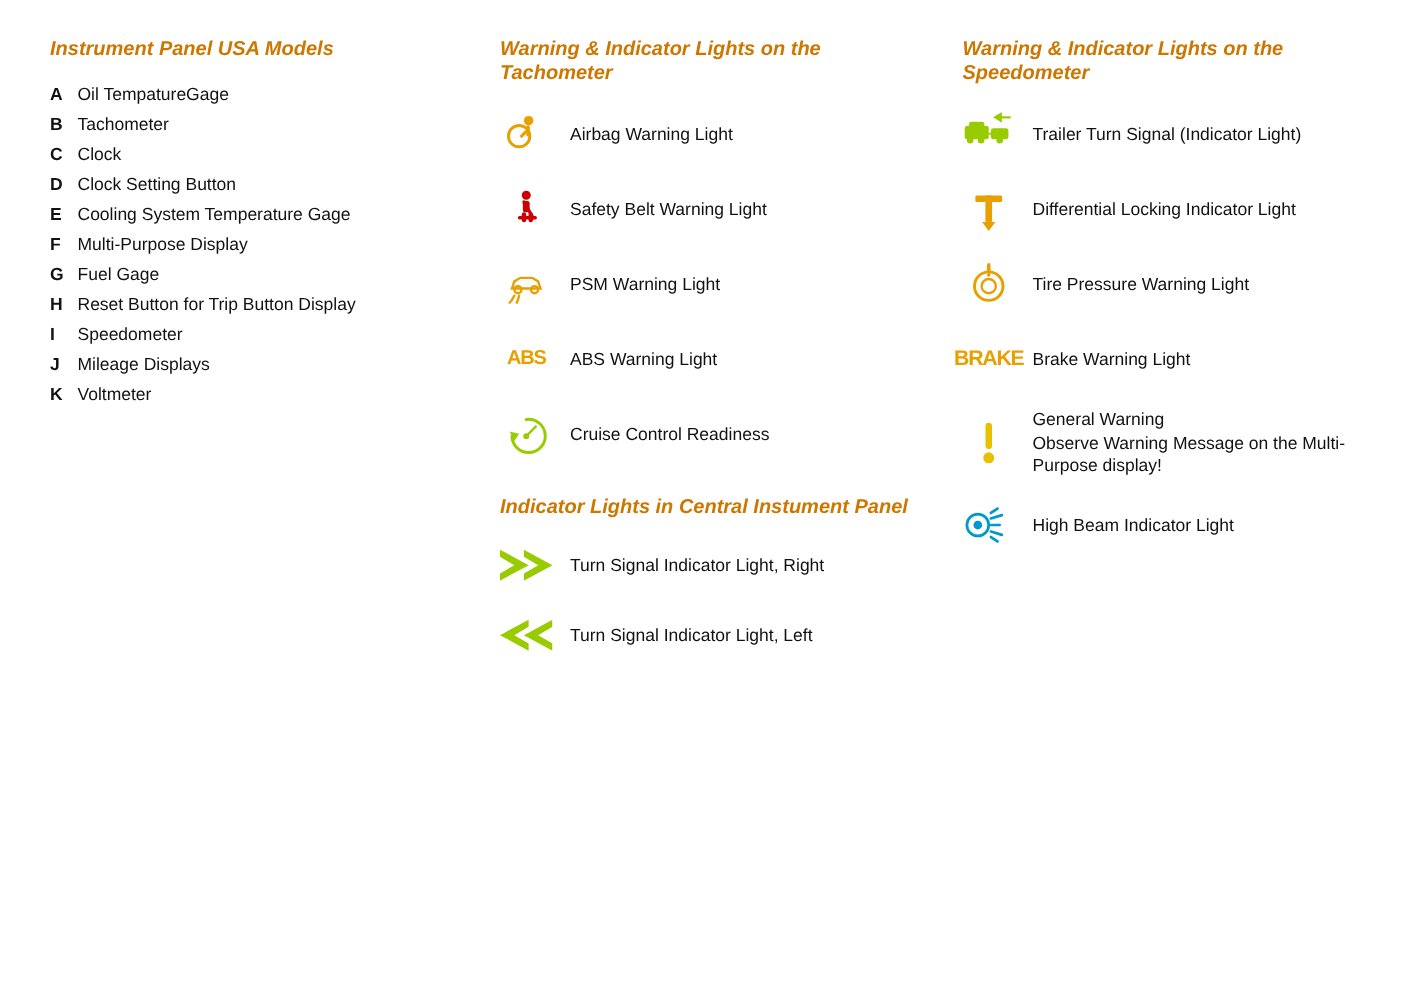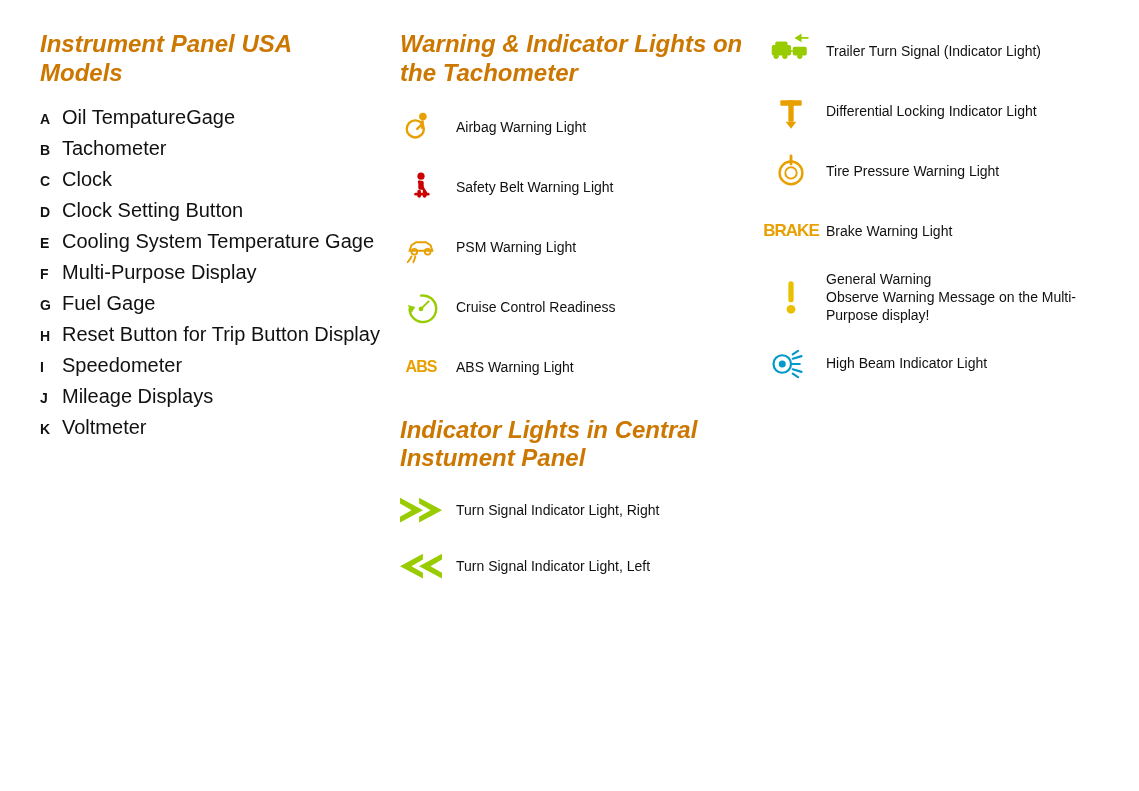--- a/index.html
+++ b/index.html
@@ -18,21 +18,21 @@
       width: 100%;
     }
     
     .col1 { width: 340px; flex-shrink: 0; }
     
     .col2 { width: 370px; flex-shrink: 0; padding-left: 20px; }
     
     .col3 { flex: 1; padding-left: 20px; }
 
     .section-title {
-      font-size: 24px;
+      font-size: 16px;
       font-weight: 900;
       color: #cc7700;
       margin-bottom: 18px;
       line-height: 1.2;
       font-style: italic;
     }
 
     
     .instrument-list {
       list-style: none;
@@ -43,21 +43,21 @@
       margin-bottom: 8px;
       font-size: 14px;
     }
     .instrument-list .letter {
       font-weight: 700;
       width: 22px;
       flex-shrink: 0;
       font-size: 14px;
     }
     .instrument-list .item-text {
-      font-size: 20px;
+      font-size: 14px;
     }
 
     
     .indicator-row {
       display: flex;
       align-items: center;
       margin-bottom: 18px;
       gap: 14px;
     }
     .indicator-icon {
@@ -223,41 +223,41 @@
 
             <path d="M10 30 Q8 34 6 36" stroke="#e8a000" stroke-width="2"></path>
             <path d="M14 30 Q13 34 12 36" stroke="#e8a000" stroke-width="2"></path>
           </g>
         </svg>
       </div>
       <div class="indicator-label">PSM Warning Light</div>
     </div>
 
     <div class="indicator-row">
+      <div class="indicator-icon">
+        <span class="icon-abs">ABS</span>
+      </div>
+      <div class="indicator-label">ABS Warning Light</div>
+    </div>
+
+    <div class="indicator-row">
       <div class="indicator-icon icon-cruise">
         <svg viewBox="0 0 40 40" xmlns="http://www.w3.org/2000/svg">
 
           <g fill="none" stroke="#99cc00" stroke-width="2.5" stroke-linecap="round">
 
             <path d="M20 8 A14 14 0 1 1 8 22"></path>
             <polygon points="6,18 10,26 14,20" fill="#99cc00" stroke="none"></polygon>
 
             <line x1="20" y1="22" x2="28" y2="14" stroke="#99cc00" stroke-width="2"></line>
             <circle cx="20" cy="22" r="2.5" fill="#99cc00" stroke="none"></circle>
           </g>
         </svg>
       </div>
       <div class="indicator-label">Cruise Control Readiness</div>
-    </div>
-
-    <div class="indicator-row">
-      <div class="indicator-icon">
-        <span class="icon-abs">ABS</span>
-      </div>
-      <div class="indicator-label">ABS Warning Light</div>
     </div>
 
     <div class="subsection-gap"></div>
     <div class="section-title">Indicator Lights in Central Instument Panel</div>
 
     <div class="indicator-row">
       <div class="indicator-icon arrow-right">
         <svg viewBox="0 0 44 38" xmlns="http://www.w3.org/2000/svg">
           <polygon points="0,6 24,19 0,32 0,26 12,19 0,12" fill="#99cc00"></polygon>
           <polygon points="20,6 44,19 20,32 20,26 32,19 20,12" fill="#99cc00"></polygon>
@@ -272,20 +272,21 @@
           <polygon points="44,6 20,19 44,32 44,26 32,19 44,12" fill="#99cc00"></polygon>
           <polygon points="24,6 0,19 24,32 24,26 12,19 24,12" fill="#99cc00"></polygon>
         </svg>
       </div>
       <div class="indicator-label">Turn Signal Indicator Light, Left</div>
     </div>
 
   </div>
 
   <div class="col3">
+    <div class="section-title">Warning &amp; Indicator Lights on the Speedometer</div>
 
     <div class="indicator-row">
       <div class="indicator-icon icon-trailer">
         <svg viewBox="0 0 48 38" xmlns="http://www.w3.org/2000/svg">
           <g fill="#99cc00">
 
             <rect x="2" y="12" width="22" height="12" rx="2"></rect>
             <rect x="6" y="8" width="14" height="6" rx="2"></rect>
 
             <rect x="26" y="14" width="16" height="10" rx="2"></rect>

